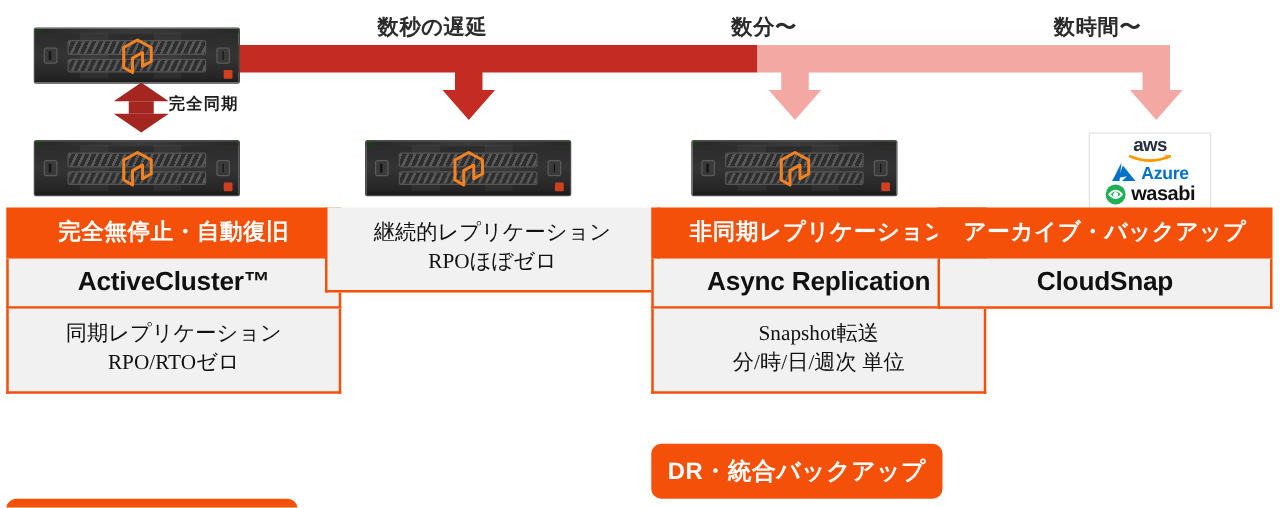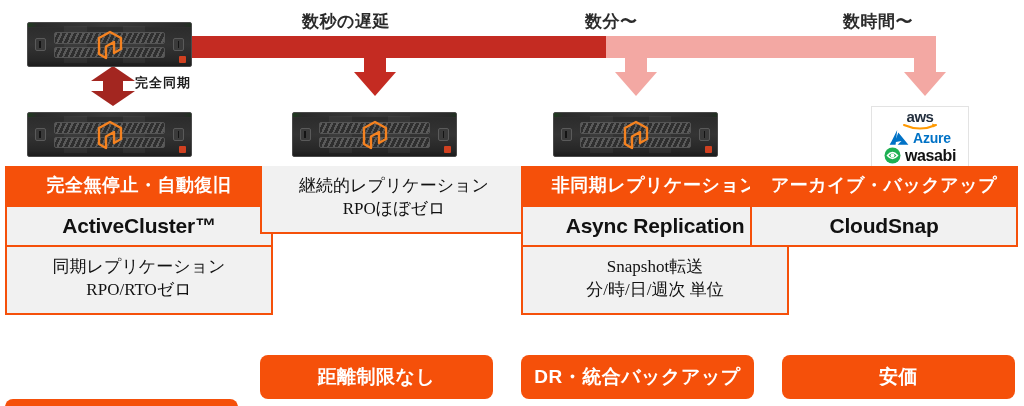--- a/index.html
+++ b/index.html
@@ -327,31 +327,29 @@
     </div>
   </div>
   <div class="benefit c1">無操作・高信頼</div>
 
   <div class="col c2">
     <div class="desc">
       <span>継続的レプリケーション</span>
       <span>RPOほぼゼロ</span>
     </div>
   </div>
-  <div class="benefit c2">距離制限なし</div>
 
   <div class="col c3">
     <div class="cat">非同期レプリケーション</div>
     <div class="prod">Async Replication</div>
     <div class="desc">
       <span>Snapshot転送</span>
       <span>分/時/日/週次 単位</span>
     </div>
   </div>
   <div class="benefit c3">DR・統合バックアップ</div>
 
   <div class="col c4">
     <div class="cat">アーカイブ・バックアップ</div>
     <div class="prod">CloudSnap</div>
   </div>
-  <div class="benefit c4">安価</div>
 
 </div>
 
 </body></html>

